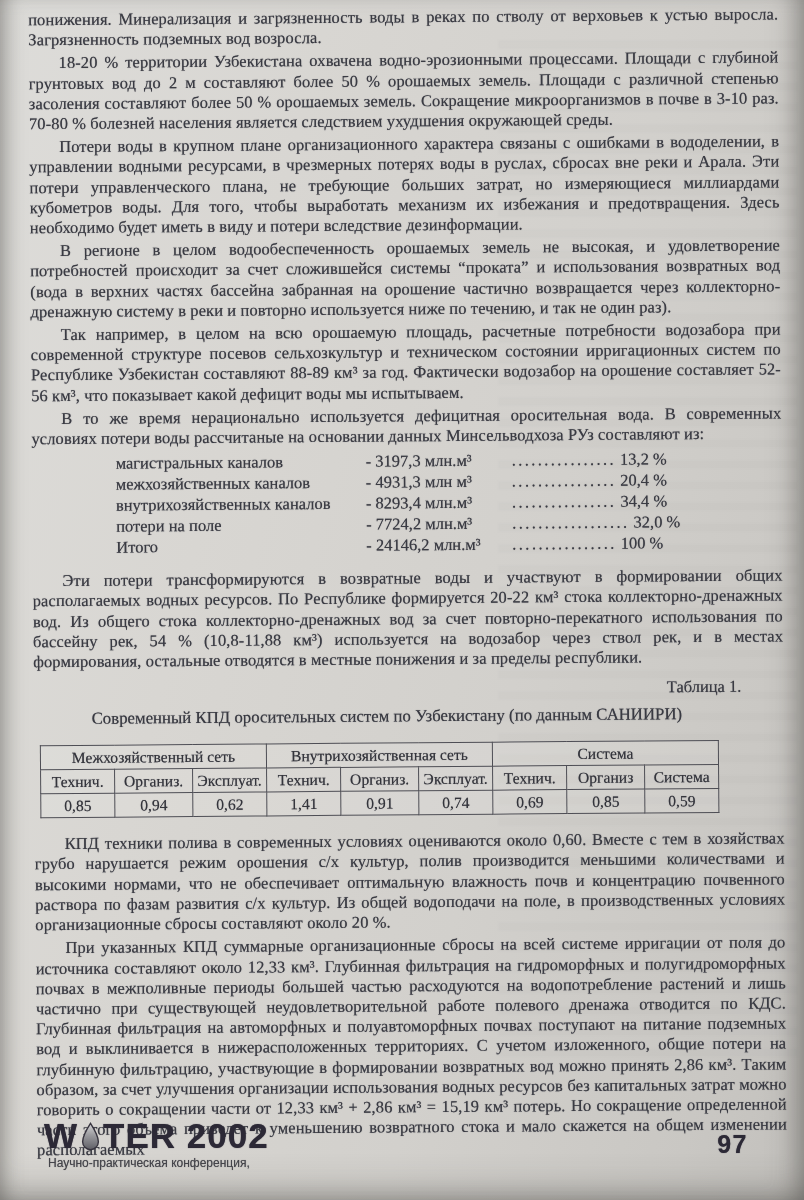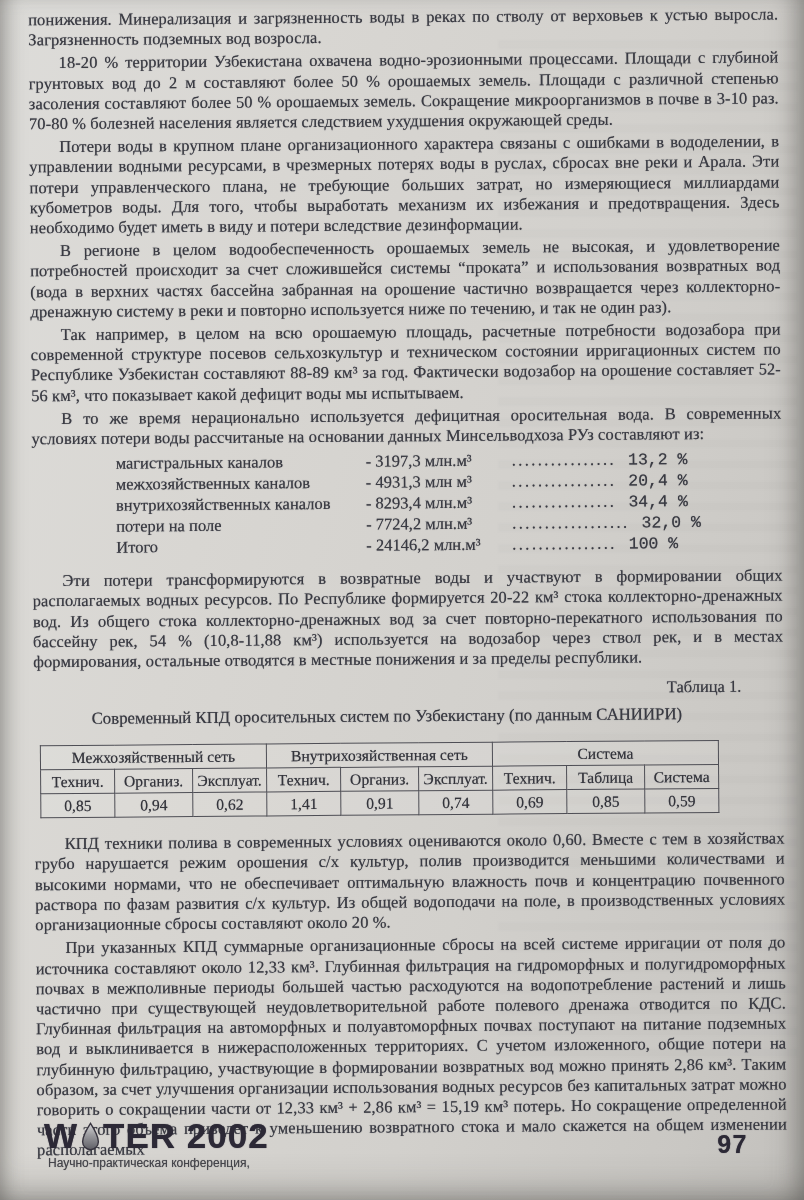--- a/index.html
+++ b/index.html
@@ -30,21 +30,21 @@
            letter-spacing:.1px; }
   p.no-indent { text-indent:0; }
 
   
   .losses { margin-top:5px; margin-bottom:0; }
   .wl-row { display:flex; align-items:baseline; padding-left:84px; height:21px;
             font-size:16.5px; color:#3a3b43; text-shadow:0 0 0.8px rgba(58,59,68,.75); }
   .wl-label { width:250px; flex:none; }
   .wl-value { width:146px; flex:none; }
   .wl-dots  { flex:none; letter-spacing:2.4px; overflow:hidden; white-space:nowrap; }
-  .wl-pct   { flex:none; margin-left:12px;font-family:Liberation Mono, monospace; }
+  .wl-pct   { flex:none; margin-left:4px; }
 
   .table-label { margin:10px 42px 0 0; text-align:right; font-size:16.5px; color:#3a3b43;
                  text-shadow:0 0 0.8px rgba(58,59,68,.75); }
   .table-caption { margin:7px 0 0 58px; font-size:16.8px; color:#393a42;
                    text-shadow:0 0 0.8px rgba(58,59,68,.75); }
 
   table.kpd { border-collapse:collapse; margin:16px 0 0 6px; width:678px; table-layout:fixed;
               font-size:15.6px; color:#34353c; text-shadow:0 0 0.7px rgba(52,53,62,.7);
               background:rgba(255,255,255,.10); }
   table.kpd td { border:1px solid #4e4e55; text-align:center; padding:1px 2px; height:21px;
@@ -132,21 +132,21 @@
         <td colspan="3">Система</td>
       </tr>
       <tr>
         <td>Технич.</td>
         <td>Организ.</td>
         <td>Эксплуат.</td>
         <td>Технич.</td>
         <td>Организ.</td>
         <td>Эксплуат.</td>
         <td>Технич.</td>
-        <td>Таблица</td>
+        <td>Организ</td>
         <td>Система</td>
       </tr>
       <tr>
         <td>0,85</td>
         <td>0,94</td>
         <td>0,62</td>
         <td>1,41</td>
         <td>0,91</td>
         <td>0,74</td>
         <td>0,69</td>

